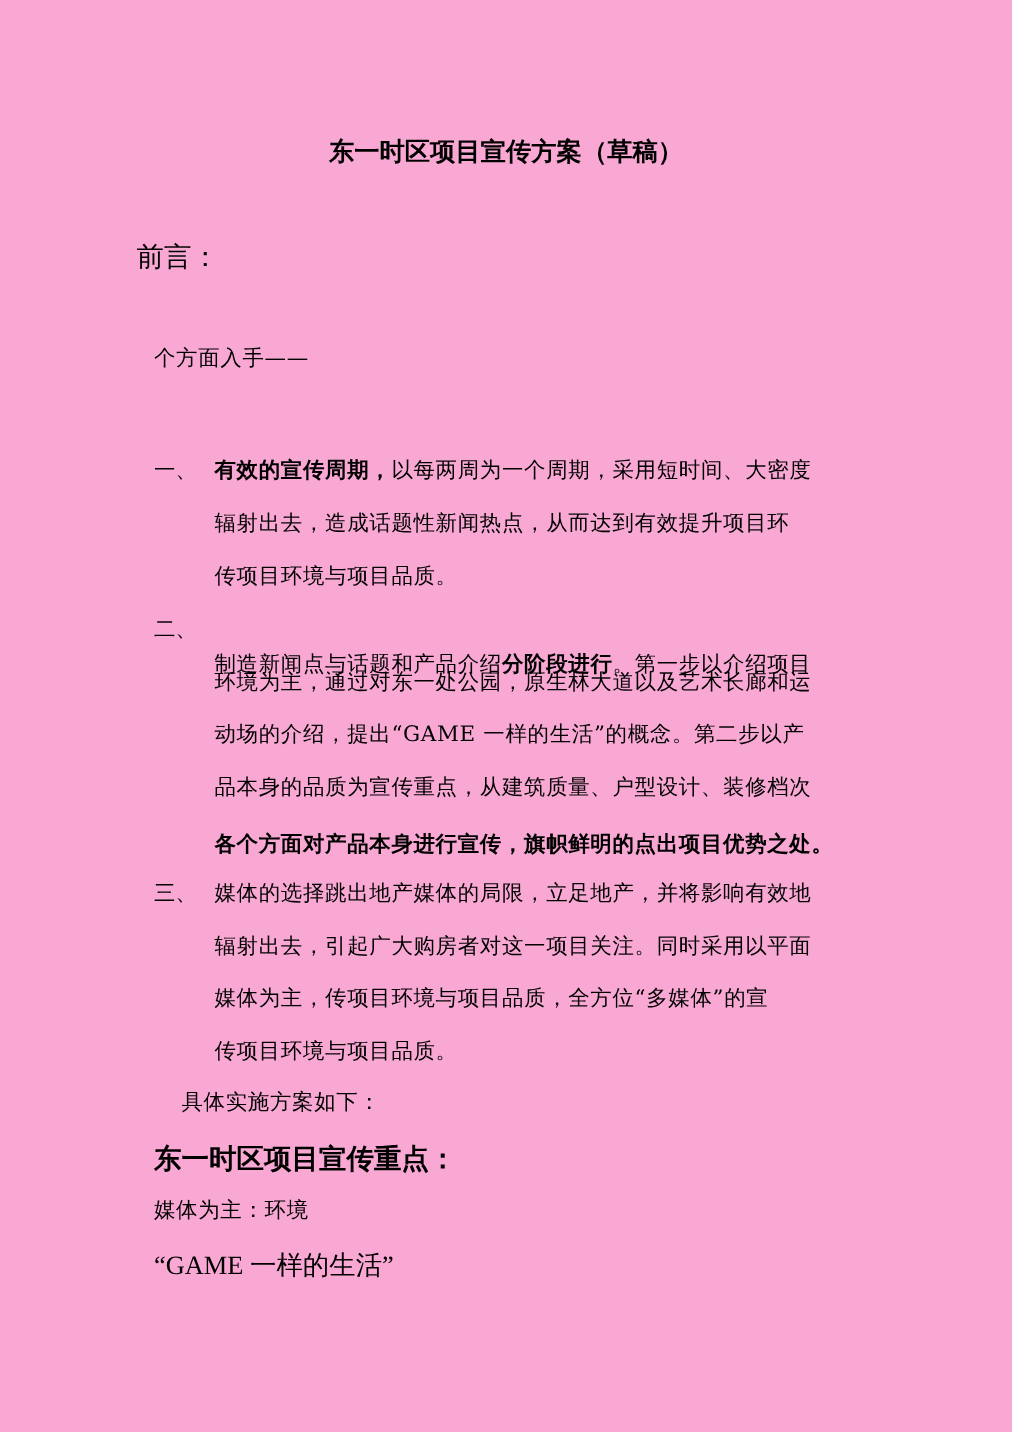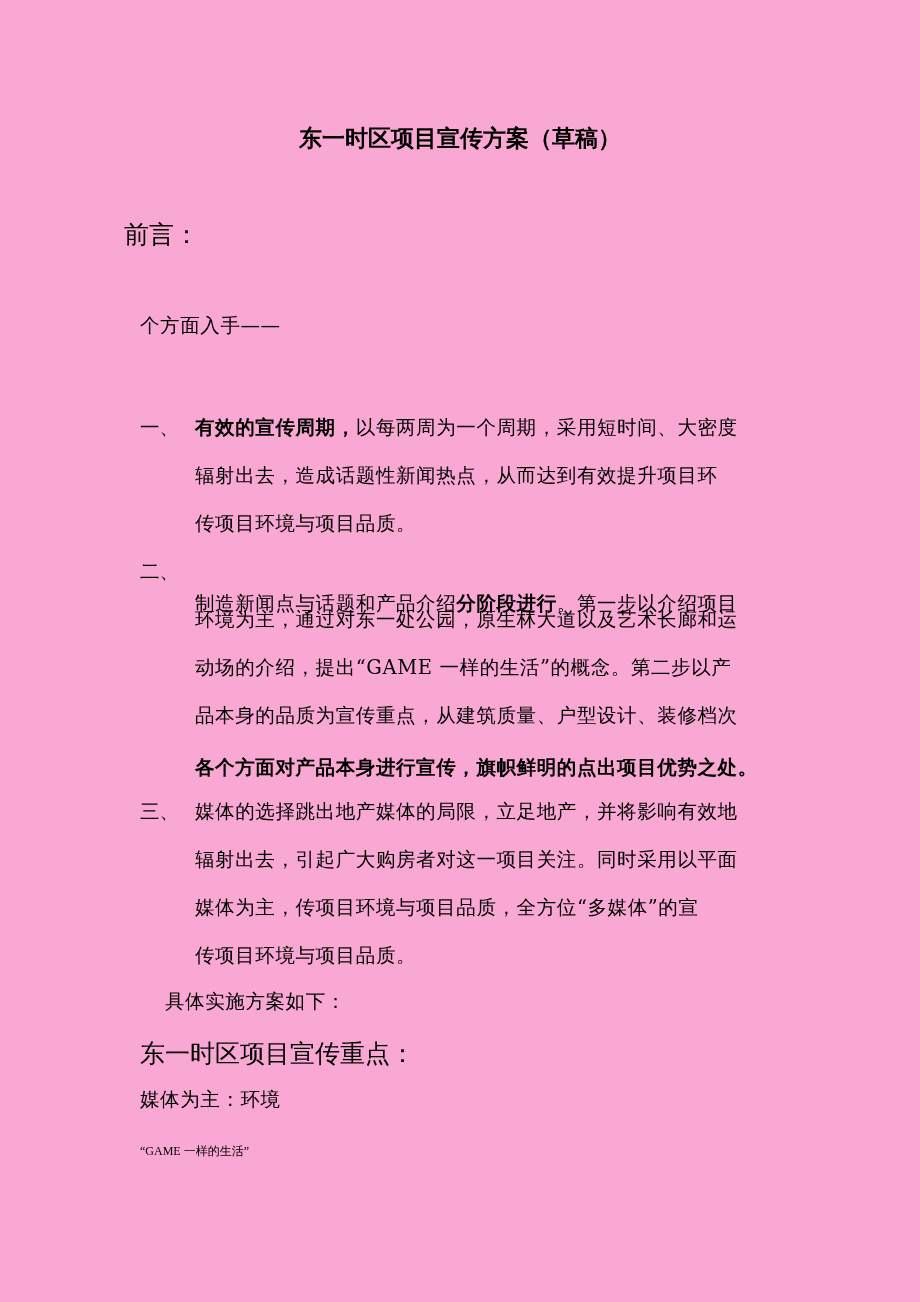--- a/index.html
+++ b/index.html
@@ -51,29 +51,29 @@
     }
     .list-line { left: 195px; text-align: right; }
     .bold-inline {
       font-family: "DejaVu Sans", "Liberation Sans", sans-serif;
       font-weight: bold;
     }
 
     .section-heading {
       left: 140px; top: 1034px;
       font-family: "DejaVu Sans", "Liberation Sans", sans-serif;
-      font-weight: normal;
+      font-weight: bold;
       font-size: 25px;
       line-height: 40px;
     }
     .stage-label { left: 140px; top: 1084px; }
     .slogan {
       left: 140px; top: 1135px;
       font-family: "Liberation Serif", "DejaVu Serif", serif;
-      font-size: 12px;
+      font-size: 24px;
       line-height: 32px;
     }
   </style>
 </head>
 <body>
 
 <div class="page">
 
   <div class="abs title">东一时区项目宣传方案（草稿）</div>
 

